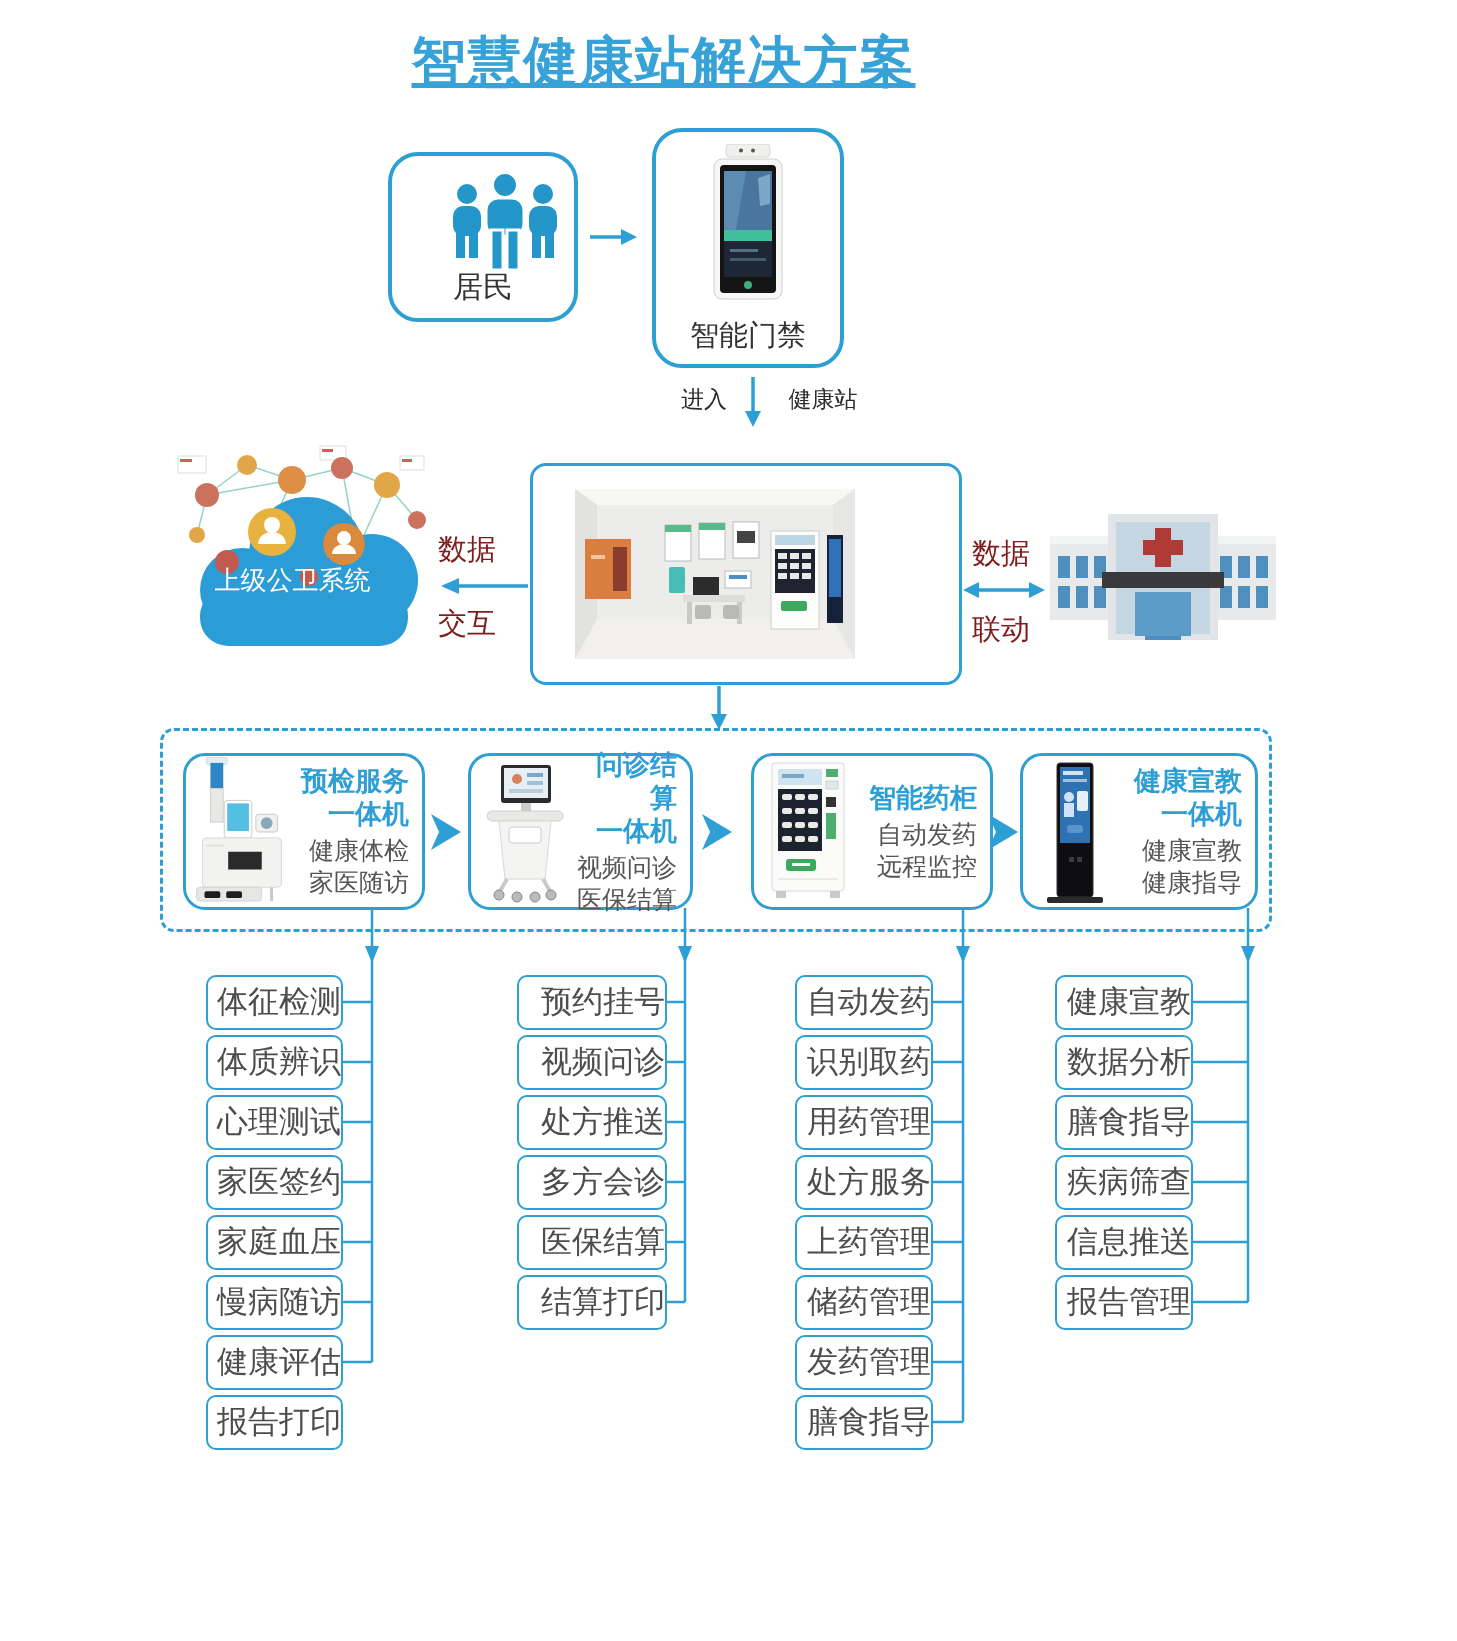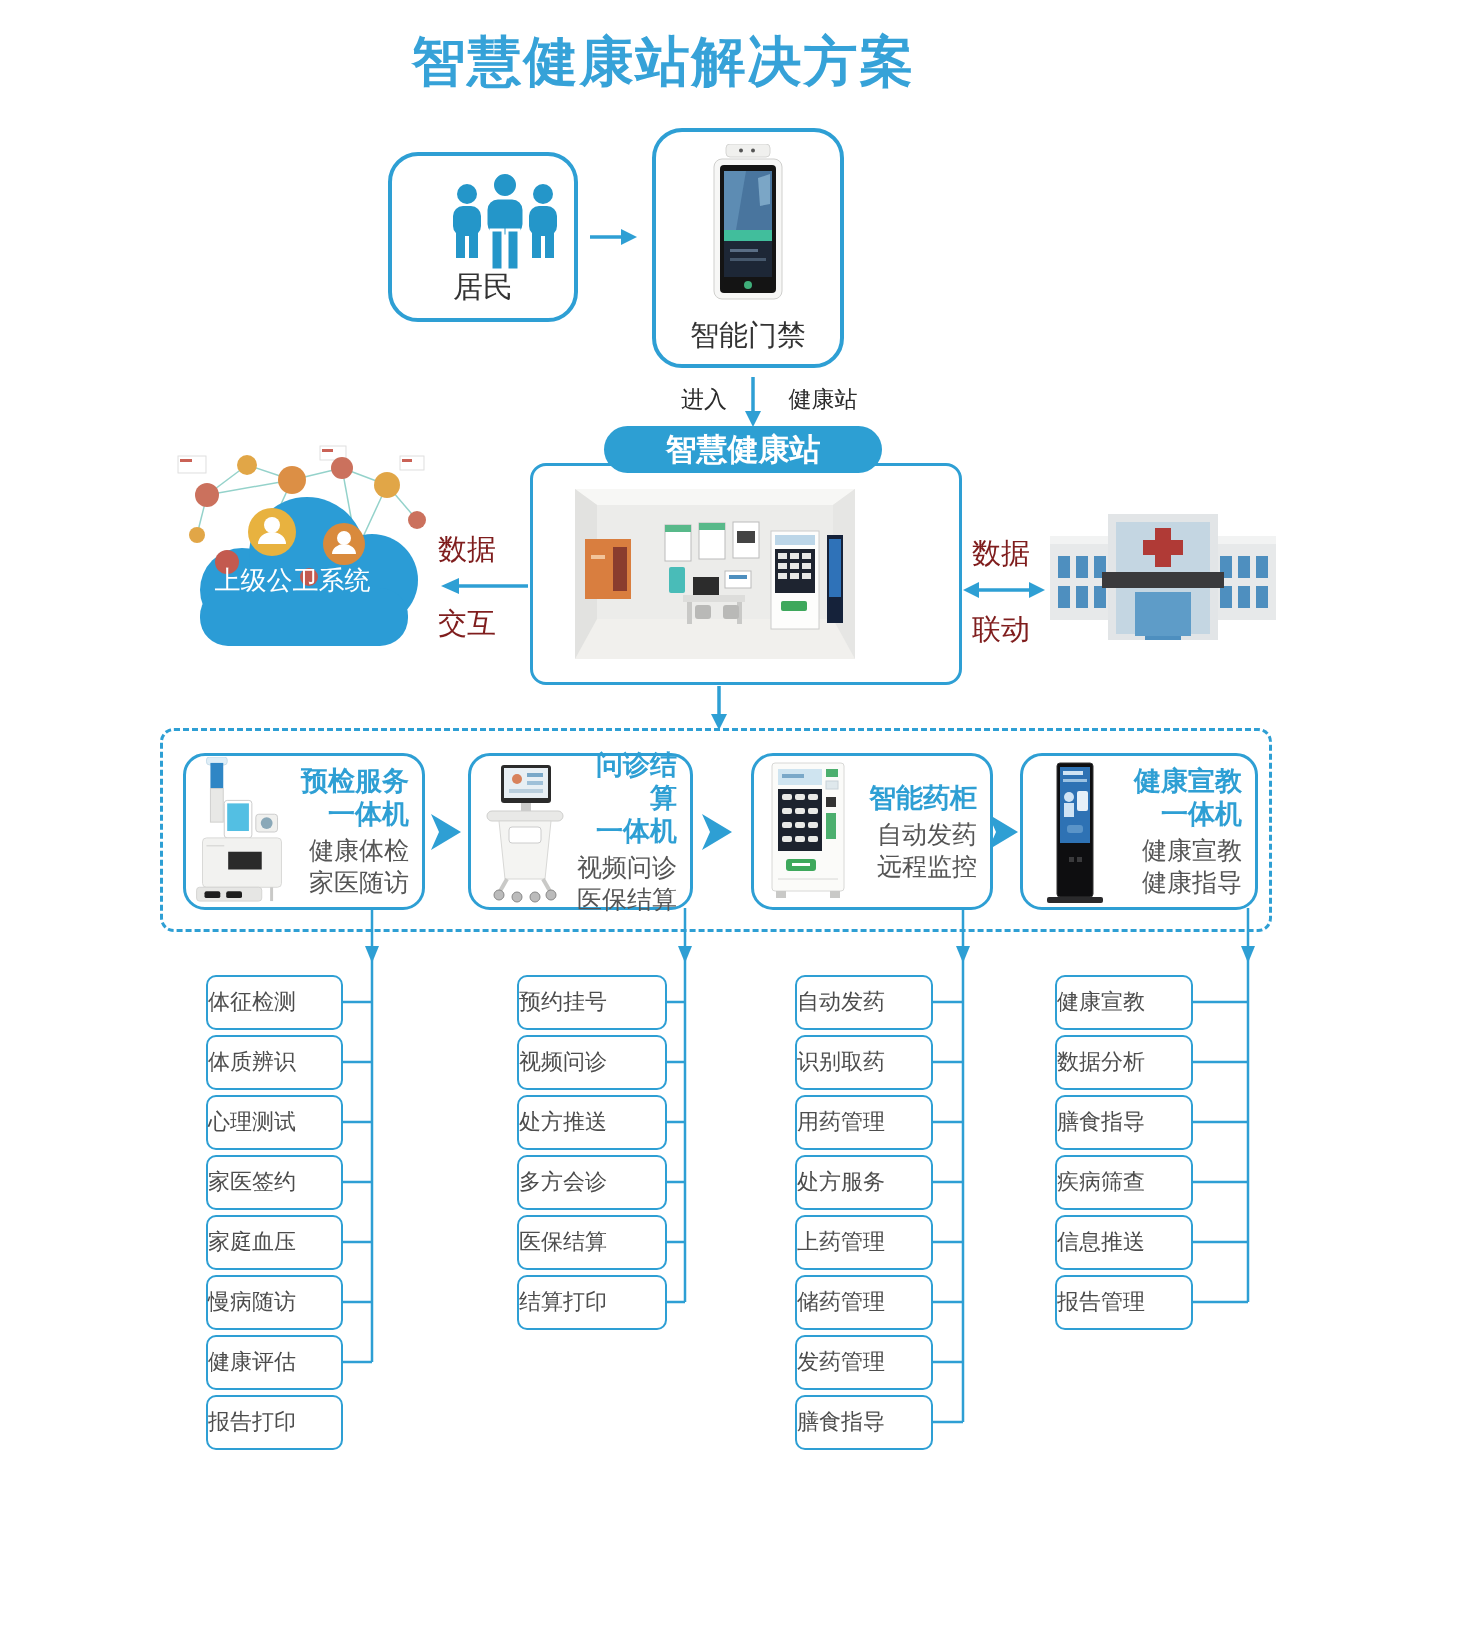--- a/index.html
+++ b/index.html
@@ -5,21 +5,21 @@
   html,body{margin:0;padding:0;background:#ffffff;}
   *{box-sizing:border-box;}
   body{font-family:"Liberation Sans","DejaVu Sans",sans-serif;}
   #canvas{position:relative;width:1457px;height:1641px;background:#fff;overflow:hidden;}
 
   .abs{position:absolute;}
   #overlay{position:absolute;left:0;top:0;width:1457px;height:1641px;z-index:1;pointer-events:none;}
 
   
   .page-title{left:0;top:26px;width:1327px;text-align:center;
-    font-size:54px;font-weight:bold;color:#36A2D8;letter-spacing:2px;z-index:2;}
+    font-size:54px;font-weight:bold;color:#36A2D8;letter-spacing:2px;z-index:2;text-decoration:underline;}
 
   .round-box{border:4px solid #2E9FD4;border-radius:30px;background:#fff;z-index:2;}
   #residents-box{left:388px;top:152px;width:190px;height:170px;padding-left:44px;}
   #residents-box svg{display:block;margin:14px auto 0 auto;}
   .box-label{position:absolute;left:0;width:100%;text-align:center;
     color:#333333;font-size:30px;}
   #residents-label{bottom:10px;}
 
   #access-box{left:652px;top:128px;width:192px;height:240px;}
   #access-box svg{display:block;margin:12px auto 0 auto;}
@@ -57,22 +57,22 @@
   #machine-2{left:468px;width:225px;}
   #machine-3{left:743px;width:242px;margin-left:8px;}
   #machine-4{left:1020px;width:238px;}
   .machine-img{flex:0 0 auto;margin-left:8px;}
   .machine-text{flex:1 1 auto;text-align:right;padding-right:13px;}
   .machine-title{color:#2E9FD4;font-weight:bold;font-size:27px;line-height:33px;white-space:pre-line;}
   .machine-sub{color:#555555;font-size:25px;line-height:32px;white-space:pre-line;margin-top:3px;}
 
   
   .fbox{position:absolute;height:55px;border:2.5px solid #2E9FD4;border-radius:10px;
-    background:#fff;z-index:2;text-align:left;line-height:50px;
-    font-size:22px;color:#4D4D4D;}
+    background:#fff;z-index:2;text-align:right;line-height:50px;
+    font-size:31px;color:#4D4D4D;}
   .c1{left:206px;width:137px;}
   .c2{left:517px;width:150px;}
   .c3{left:795px;width:138px;}
   .c4{left:1055px;width:138px;}
 </style>
 </head>
 <body>
 
 <div id="canvas">
 
@@ -195,21 +195,20 @@
       <rect x="24" y="114" width="36" height="3" fill="#46586c"></rect>
       <circle cx="42" cy="141" r="4" fill="#3fae7a"></circle>
     </svg>
     <div class="box-label" id="access-label">智能门禁</div>
   </div>
 
   <div class="abs enter-text" id="enter-left">进入</div>
   <div class="abs enter-text" id="enter-right">健康站</div>
 
   <div class="abs" id="station-box"></div>
-  <div class="abs" id="station-pill">智慧健康站</div>
   <svg class="abs" id="station-photo" viewBox="0 0 280 170">
     <rect x="0" y="0" width="280" height="170" fill="#ececea"></rect>
     <polygon points="0,0 280,0 258,16 22,16" fill="#f7f7f5"></polygon>
     <rect x="0" y="130" width="280" height="40" fill="#f1f0ed"></rect>
     <polygon points="0,0 22,16 22,130 0,170" fill="#e2e2e0"></polygon>
     <polygon points="280,0 258,16 258,130 280,170" fill="#e6e6e4"></polygon>
     <rect x="10" y="50" width="46" height="60" fill="#D97E3F"></rect>
     <rect x="38" y="58" width="14" height="44" fill="#8a3c2e"></rect>
     <rect x="16" y="66" width="14" height="4" fill="#f2c49a"></rect>
     <rect x="90" y="36" width="26" height="36" fill="#fff" stroke="#bbb"></rect>

